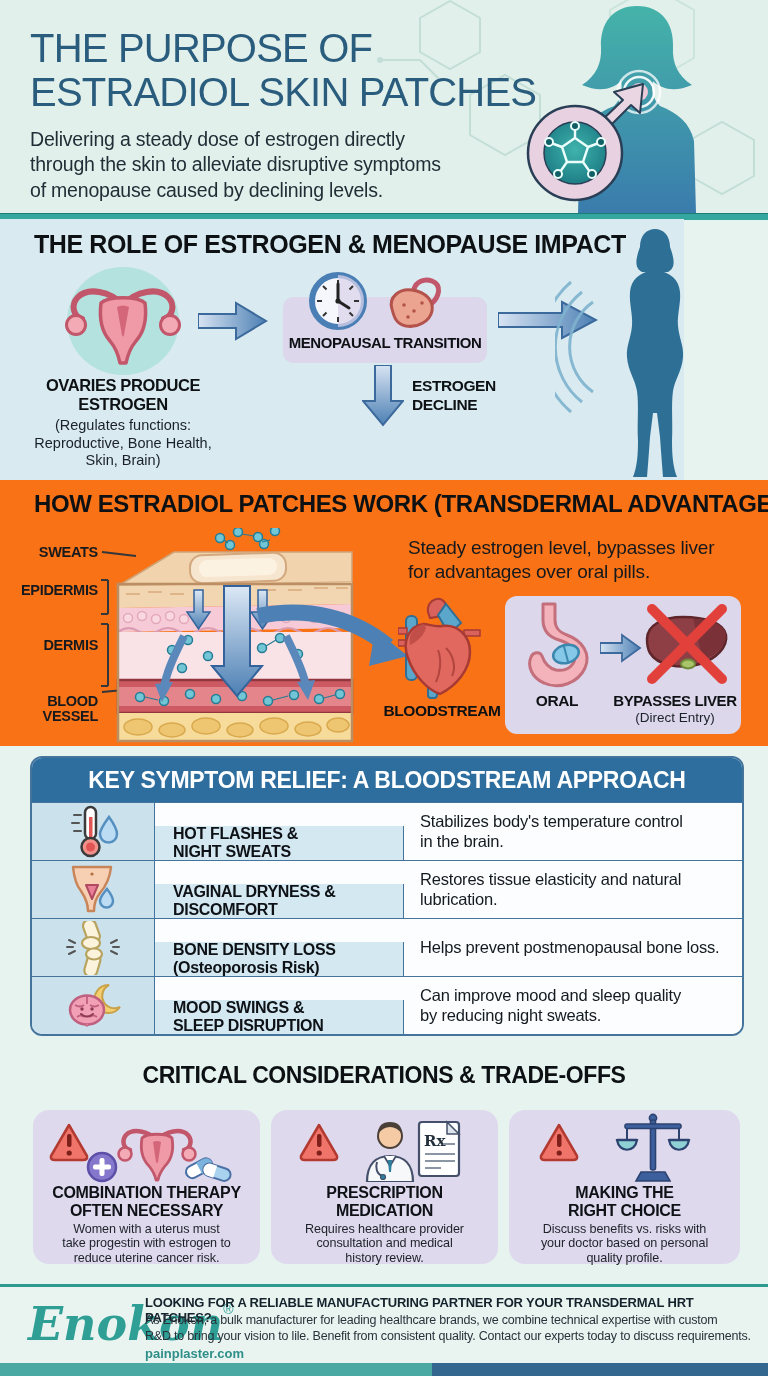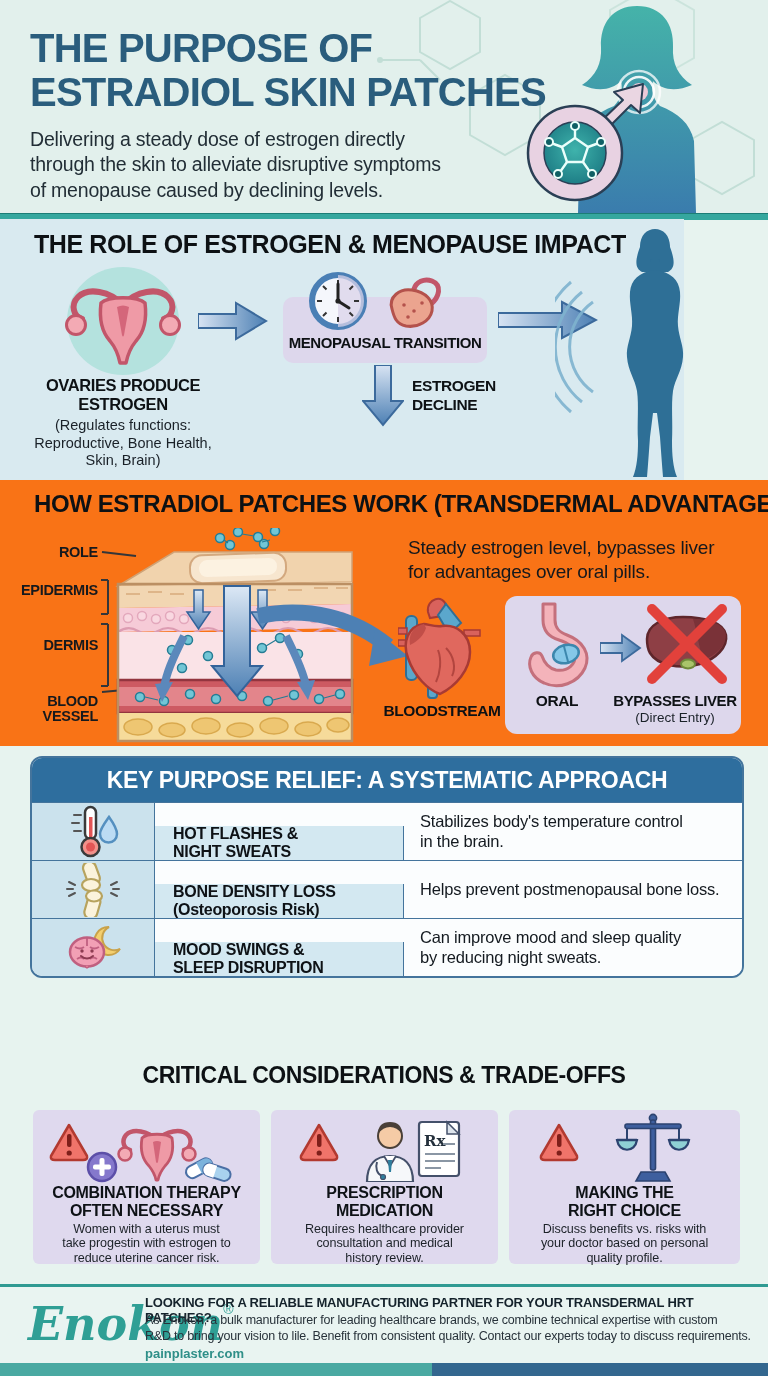--- a/index.html
+++ b/index.html
@@ -4,41 +4,41 @@
 <style>
   html,body{margin:0;padding:0;background:#8fa8a8;}
   #page{position:relative;width:768px;height:1376px;overflow:hidden;background:#e7f3ef;
         font-family:"Liberation Sans",sans-serif;color:#15181c;}
   .abs{position:absolute;}
   .pre{white-space:pre-line;}
   .ctr{text-align:center;}
   .hd{font-weight:bold;letter-spacing:-0.4px;color:#0d1114;}
   
   #hero{position:absolute;left:0;top:0;width:768px;height:213px;background:#e2f0ec;overflow:hidden;}
-  #hero-title{font-weight:bold;font-size:40px;line-height:1.1;letter-spacing:-0.8px;color:#2a5d7d;}
+  #hero-title{font-weight:normal;font-size:40px;line-height:1.1;letter-spacing:-0.8px;color:#2a5d7d;}
   #hero-sub{font-size:19.5px;line-height:1.3;color:#222e36;letter-spacing:-0.2px;}
   #divider{position:absolute;left:0;top:213px;width:768px;height:6px;background:#35a79e;border-top:1px solid #1c7d76;}
   
   #sec-role{position:absolute;left:0;top:219px;width:684px;height:261px;background:#d9eaf0;overflow:hidden;}
   .lav{background:#ddd7ec;border-radius:10px;}
   
   #sec-how{position:absolute;left:0;top:480px;width:768px;height:266px;background:#f97316;overflow:hidden;padding-left:47px;}
   .skin-label{font-weight:bold;font-size:14.5px;letter-spacing:-0.3px;color:#16191d;text-align:right;line-height:1.05;}
   
   #tbl{position:absolute;left:30px;top:756px;width:710px;border:2px solid #44749c;border-radius:12px;overflow:hidden;background:#fbfdfe;}
   #tbl-head{height:44px;background:#2e6e9e;color:#fff;font-weight:bold;font-size:23px;letter-spacing:-0.3px;
             display:flex;align-items:center;justify-content:center;}
   .trow{display:flex;height:57px;border-top:1.5px solid #44749c;}
   .tc-icon{width:122px;background:#cbe2ed;border-right:1.5px solid #44749c;display:flex;align-items:center;justify-content:center;}
   .tc-title{width:230px;background:#d3e8f1;border-right:1.5px solid #44749c;display:flex;align-items:center;
             padding-left:18px;font-weight:bold;font-size:16px;line-height:1.15;letter-spacing:-0.3px;color:#0e1216;margin-top:23px;}
   .tc-desc{flex:1;background:#fbfdfe;display:flex;align-items:center;padding-left:16px;
            font-size:16.5px;line-height:1.18;letter-spacing:-0.2px;color:#141a20;}
   
-  .card{position:absolute;top:1110px;height:154px;background:#dfd9ee;border-radius:6px;}
+  .card{position:absolute;top:1110px;height:154px;background:#dfd9ee;border-radius:16px;}
   .card-title{position:absolute;left:0;top:74px;width:100%;text-align:center;font-weight:bold;
               font-size:16px;line-height:1.15;letter-spacing:-0.3px;color:#0e1216;}
   .card-body{position:absolute;left:0;top:112px;width:100%;text-align:center;
              font-size:12.6px;line-height:1.14;letter-spacing:-0.1px;color:#1c2228;}
   
   #footer{position:absolute;left:0;top:1284px;width:768px;height:79px;background:#e9f4f1;border-top:3px solid #2f9a92;}
   #logo{font-family:"DejaVu Serif",serif;font-style:italic;font-weight:bold;font-size:46px;color:#2f9f95;}
   #f-head{font-weight:bold;font-size:13px;letter-spacing:-0.2px;color:#14222b;}
   #f-body{font-size:12.5px;line-height:1.3;letter-spacing:-0.2px;color:#28323a;}
   #f-link{font-weight:bold;font-size:13px;color:#2f8f88;text-decoration:none;}
@@ -198,21 +198,21 @@
         <path d="M85,20 C79,36 81,42 87,45 L113,45 C119,42 121,36 115,20 C115,8 108,2 100,2 C92,2 85,8 85,20 Z"></path>
         <rect x="95" y="32" width="10" height="14" rx="3"></rect>
         <path d="M100,43 C84,45 76,53 75,65 C74,77 78,87 77,99 C76,111 71,119 72,130 C73,144 80,152 82,164 C84,178 82,196 83,214 C83,228 82,240 78,250 L92,250 C93,238 94,224 95,210 L98,186 L102,186 L105,210 C106,224 107,238 108,250 L122,250 C118,240 117,228 117,214 C118,196 116,178 118,164 C120,152 127,144 128,130 C129,119 124,111 123,99 C122,87 126,77 125,65 C124,53 116,45 100,43 Z"></path>
       </g>
     </svg>
   </div>
 
   <div id="sec-how">
     <div class="abs hd" style="left:34px;top:10px;font-size:24px;">HOW ESTRADIOL PATCHES WORK (TRANSDERMAL ADVANTAGE)</div>
 
-    <div class="abs skin-label" style="left:18px;top:65px;width:80px;">ROLE</div>
+    <div class="abs skin-label" style="left:18px;top:65px;width:80px;">SWEATS</div>
     <div class="abs skin-label" style="left:6px;top:103px;width:92px;">EPIDERMIS</div>
     <div class="abs skin-label" style="left:18px;top:158px;width:80px;">DERMIS</div>
     <div class="abs skin-label pre" style="left:18px;top:196px;width:80px;margin-top:18px;">BLOOD
 VESSEL</div>
 
     <svg class="abs" style="left:98px;top:58px" width="40" height="160" viewBox="0 0 40 160">
       <g stroke="#33363a" stroke-width="2" fill="none">
         <path d="M4,14 L38,18"></path>
         <path d="M10,42 h-7 M10,42 v34 M10,76 h-7"></path>
         <path d="M10,86 h-7 M10,86 v62 M10,148 h-7"></path>
@@ -358,39 +358,53 @@
       <g stroke="#e2413b" stroke-width="10" stroke-linecap="round">
         <path d="M12,7 L82,77"></path>
           <path d="M82,7 L12,77"></path>
       </g>
     </svg>
     <div class="abs ctr hd" style="left:608px;top:212px;width:134px;font-size:15px;">BYPASSES LIVER</div>
     <div class="abs ctr" style="left:608px;top:230px;width:134px;font-size:13.5px;color:#1a2128;">(Direct Entry)</div>
   </div>
 
   <div id="tbl">
-    <div id="tbl-head">KEY PURPOSE RELIEF: A SYSTEMATIC APPROACH</div>
+    <div id="tbl-head">KEY SYMPTOM RELIEF: A BLOODSTREAM APPROACH</div>
 
     <div class="trow">
       <div class="tc-icon">
         <svg width="58" height="54" viewBox="0 0 58 54">
           <path d="M10,10 h7 M8,18 h7 M10,26 h7" stroke="#555" stroke-width="2" stroke-linecap="round"></path>
           <rect x="21" y="2" width="11" height="32" rx="5.5" fill="#fff" stroke="#3a3a3a" stroke-width="2.5"></rect>
           <rect x="25" y="12" width="3.5" height="20" fill="#e25555"></rect>
           <circle cx="26.5" cy="42" r="9" fill="#f2918a" stroke="#3a3a3a" stroke-width="2.5"></circle>
           <circle cx="26.5" cy="42" r="4.5" fill="#e25555"></circle>
           <path d="M45,12 C50,19 53,24 53,29 A8.5,8.5 0 1 1 36,29 C36,24 40,19 45,12 Z" fill="#bcdcf4" stroke="#5590c0" stroke-width="2.5"></path>
         </svg>
       </div>
       <div class="tc-title pre">HOT FLASHES &amp;
 NIGHT SWEATS</div>
       <div class="tc-desc pre">Stabilizes body's temperature control
 in the brain.</div>
     </div>
 
+    <div class="trow">
+      <div class="tc-icon">
+        <svg width="56" height="54" viewBox="0 0 56 54">
+          <path d="M8,4 H46 C45,15 41,23 35,30 C31,35 29,41 29,48 H23 C23,40 20,34 16,28 C11,22 9,14 8,4 Z" fill="#f7cfb2" stroke="#c8855a" stroke-width="2.5" stroke-linejoin="round"></path>
+          <circle cx="27" cy="11" r="1.6" fill="#b07040"></circle>
+          <path d="M21,22 H33 L27,36 Z" fill="#e87f96" stroke="#b04a62" stroke-width="2" stroke-linejoin="round"></path>
+          <path d="M42,26 C46,31 48,34 48,38 A6.5,6.5 0 1 1 35,38 C35,34 38,31 42,26 Z" fill="#bcdcf4" stroke="#5590c0" stroke-width="2.5"></path>
+        </svg>
+      </div>
+      <div class="tc-title pre">VAGINAL DRYNESS &amp;
+DISCOMFORT</div>
+      <div class="tc-desc pre">Restores tissue elasticity and natural
+lubrication.</div>
+    </div>
 
     <div class="trow">
       <div class="tc-icon">
         <svg width="56" height="54" viewBox="0 0 56 54">
           <g fill="#fbf3dc" stroke="#b7a35e" stroke-width="2.2">
             <g transform="rotate(-20 28 16)">
                 <rect x="22" y="-2" width="13" height="24" rx="6.5"></rect>
               </g>
             <ellipse cx="26" cy="22" rx="9" ry="6"></ellipse>
             <g transform="rotate(16 28 40)">

